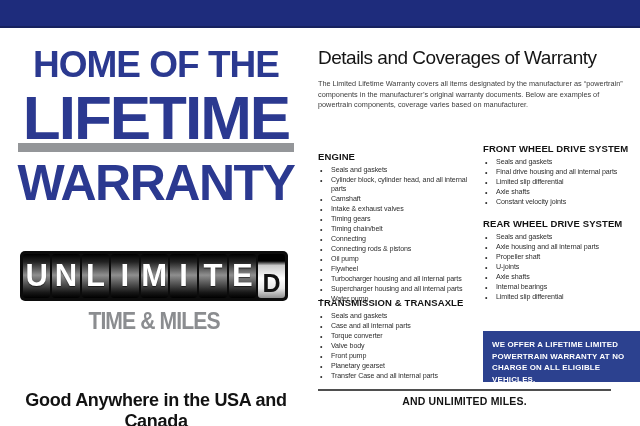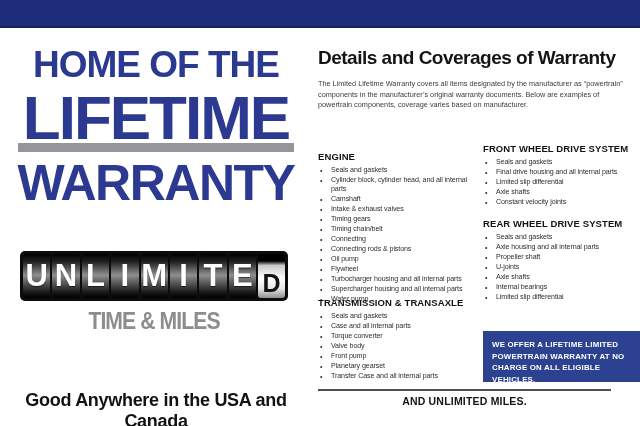--- a/index.html
+++ b/index.html
@@ -38,21 +38,21 @@
     position:absolute; left:20px; top:308px; width:268px; text-align:center;
     font-size:23px; font-weight:bold; color:#8b8d90; letter-spacing:-1px;
     transform:scaleX(0.92); transform-origin:center;
   }
   .left-footer {
     position:absolute; left:0; top:390px; width:312px; text-align:center;
     font-size:18px; font-weight:bold; color:#121212; letter-spacing:-0.3px;
   }
 
   
-  .r-title { position:absolute; left:318px; top:47px; width:315px; font-size:19px; font-weight:bold; color:#141414; letter-spacing:-0.5px; }
+  .r-title { position:absolute; left:318px; top:47px; width:315px; font-size:19px; font-weight:normal; color:#141414; letter-spacing:-0.5px; }
   .r-intro { position:absolute; left:318px; top:79px; width:312px; font-size:7.3px; line-height:10.6px; color:#3c3c3c; }
 
   .section { position:absolute; }
   .sec-head { font-size:9.5px; font-weight:bold; color:#131313; letter-spacing:0.1px; margin-bottom:4px; }
   .sec-list { list-style:none; }
   .sec-list li {
     position:relative; padding-left:13px; font-size:7.1px; line-height:9px;
     color:#2e2e2e; margin-bottom:1px; letter-spacing:-0.1px;
   }
   .sec-list li::before { content:"•"; position:absolute; left:2px; top:0; font-size:7px; color:#2e2e2e; }

